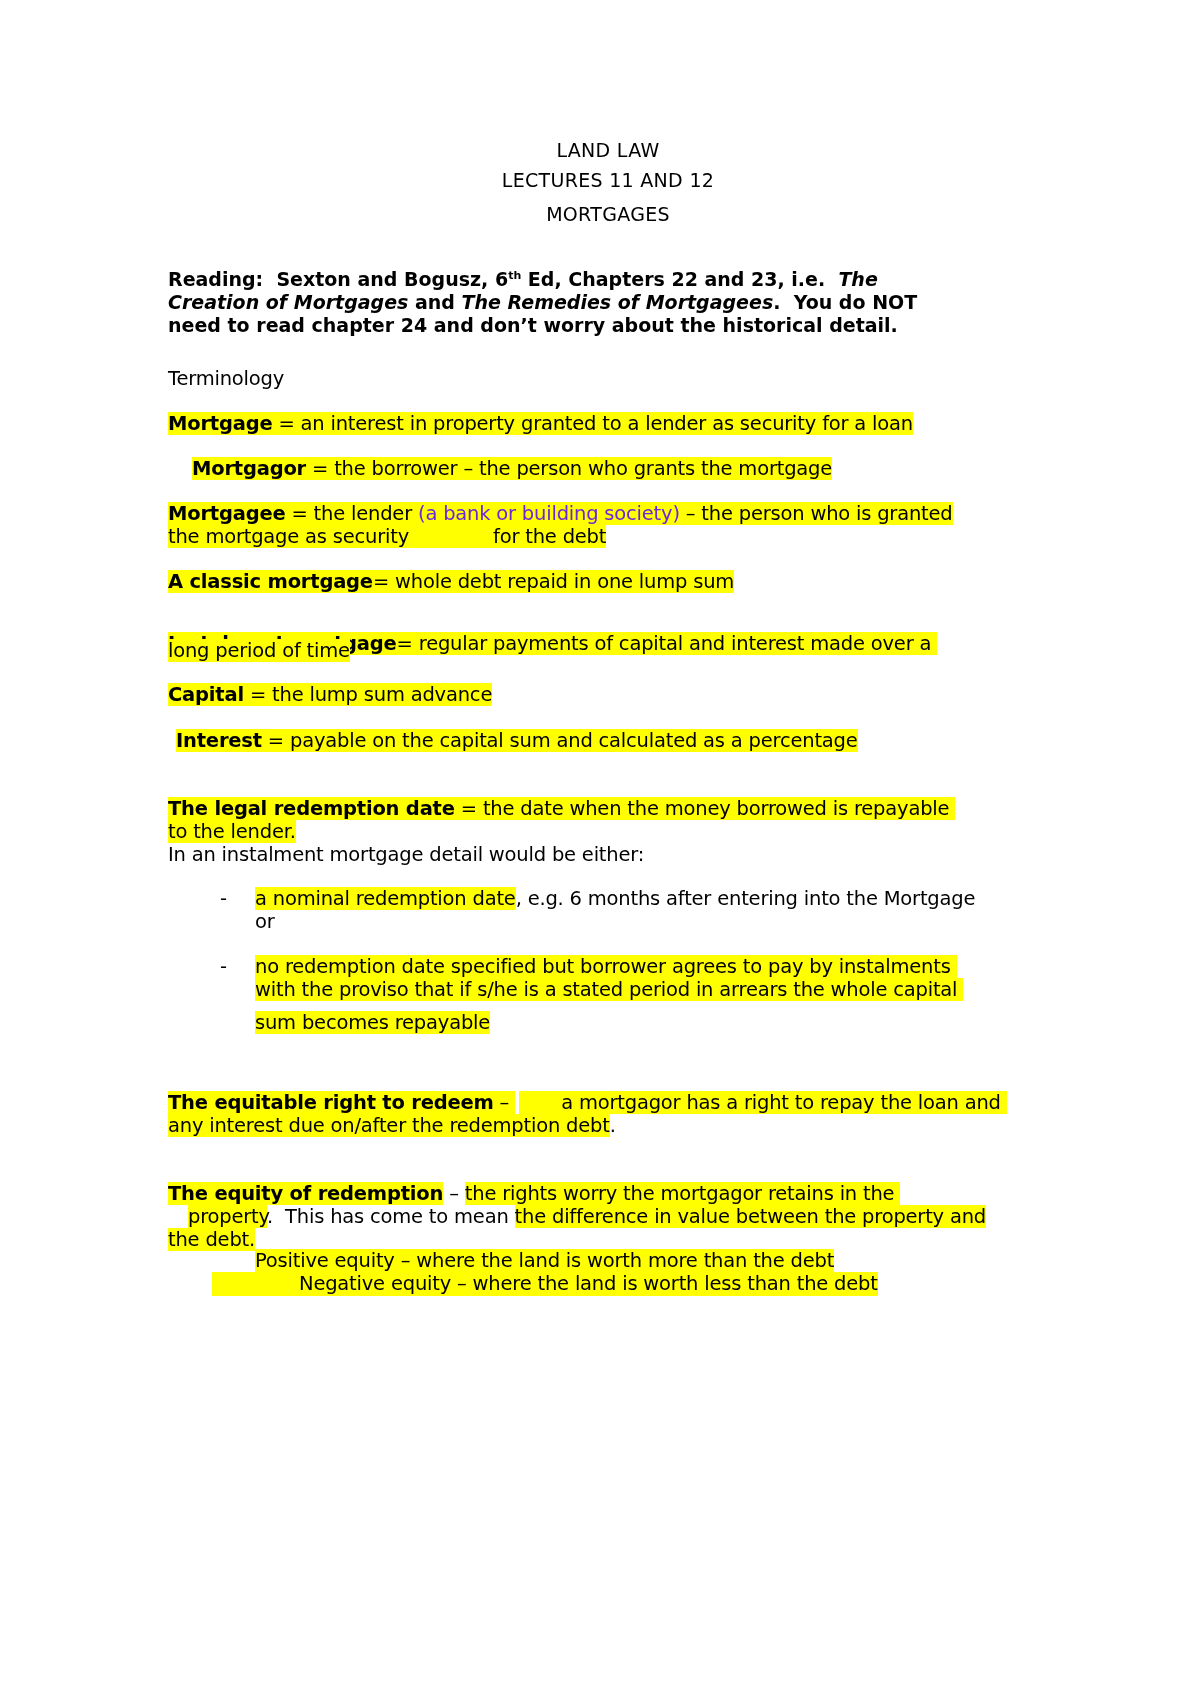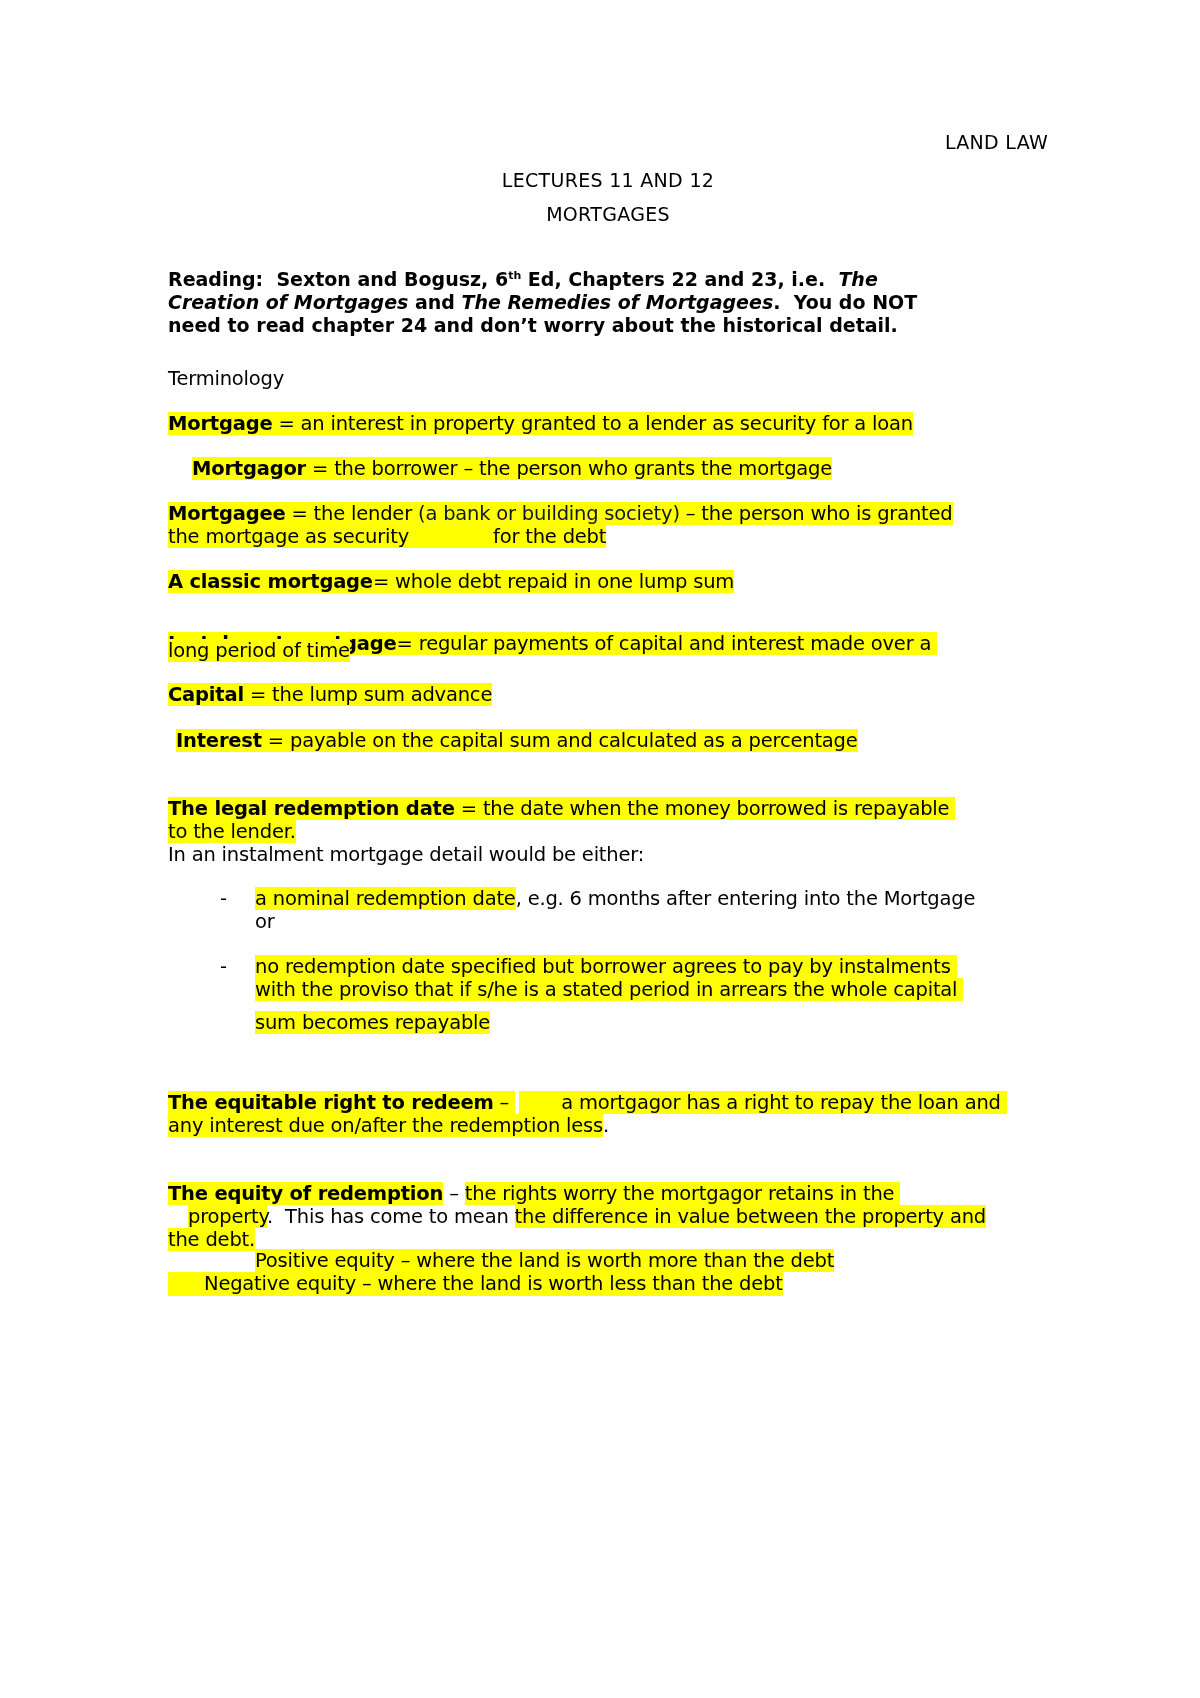--- a/index.html
+++ b/index.html
@@ -6,32 +6,32 @@
     body { width: 1200px; height: 1698px; position: relative; overflow: hidden;
            font-family: "DejaVu Sans", sans-serif; color: #000; }
     .page { position: absolute; left: 0; top: 0; width: 1200px; height: 1698px; background: #fff; }
     .content { position: absolute; left: 168px; top: 0; width: 880px; }
     .line { position: absolute; left: 0; white-space: pre; font-size: 19.5px; line-height: 24px; letter-spacing: -0.2px; }
     .title { position: absolute; left: 0; width: 880px; text-align: center; font-size: 19px; line-height: 24px; letter-spacing: 0.3px; }
     .reading { font-weight: bold; font-size: 19px; letter-spacing: 0; }
     .reading i { font-weight: bold; }
     .hl { background: #FFFF00; }
     .b { font-weight: bold; }
-    .red { color: #0f172a; }
+    .red { color: #6d28d9; }
     .dash { position: absolute; left: 52px; font-size: 19.5px; line-height: 24px; }
     .ind { left: 87px; }
     sup { font-size: 11px; line-height: 0; vertical-align: 7px; }
   </style>
 </head>
 <body>
 
 <div class="page">
   <div class="content">
 
-    <div class="title" style="top:130px;text-align:right;">LAND LAW</div>
+    <div class="title" style="top:138px;">LAND LAW</div>
     <div class="title" style="top:168px;">LECTURES 11 AND 12</div>
     <div class="title" style="top:202px;">MORTGAGES</div>
 
     <div class="line reading" style="top:267px;"><span>Reading:  Sexton and Bogusz, 6</span><sup>th</sup><span> Ed, Chapters 22 and 23, i.e.  </span><i>The</i></div>
     <div class="line reading" style="top:290px;"><i>Creation of Mortgages</i><span> and </span><i>The Remedies of Mortgagees</i><span>.  You do NOT</span></div>
     <div class="line reading" style="top:313px;">need to read chapter 24 and don’t worry about the historical detail.</div>
 
     <div class="line" style="top:367px;">Terminology</div>
 
     <div class="line" style="top:412px;"><span class="hl"><span class="b">Mortgage</span><span> = an interest in property granted to a lender as security for a loan</span></span></div>
@@ -57,22 +57,22 @@
     <div class="dash" style="top:887px;">-</div>
     <div class="line ind" style="top:887px;"><span class="hl">a nominal redemption date</span><span>, e.g. 6 months after entering into the Mortgage</span></div>
     <div class="line ind" style="top:910px;">or</div>
 
     <div class="dash" style="top:955px;">-</div>
     <div class="line ind" style="top:955px;"><span class="hl">no redemption date specified but borrower agrees to pay by instalments </span></div>
     <div class="line ind" style="top:978px;"><span class="hl">with the proviso that if s/he is a stated period in arrears the whole capital </span></div>
     <div class="line ind" style="top:1011px;"><span class="hl">sum becomes repayable</span></div>
 
     <div class="line" style="top:1091px;"><span class="hl"><span class="b">The equitable right to redeem</span><span> – </span></span><span class="hl" style="margin-left:4px;padding-left:42px;">a mortgagor has a right to repay the loan and </span></div>
-    <div class="line" style="top:1114px;"><span class="hl">any interest due on/after the redemption less</span><span>.</span></div>
+    <div class="line" style="top:1114px;"><span class="hl">any interest due on/after the redemption debt</span><span>.</span></div>
 
     <div class="line" style="top:1182px;"><span class="hl b">The equity of redemption</span><span> – </span><span class="hl">the rights worry the mortgagor retains in the </span></div>
     <div class="line" style="top:1205px;margin-left:20px;"><span class="hl">property</span><span>.  This has come to mean </span><span class="hl">the difference in value between the property and</span></div>
     <div class="line" style="top:1228px;"><span class="hl">the debt.</span></div>
     <div class="line ind" style="top:1249px;"><span class="hl">Positive equity – where the land is worth more than the debt</span></div>
-    <div class="line" style="top:1272px;"><span class="hl" style="display:inline-block; padding-left:36px;">Negative equity – where the land is worth less than the debt</span></div>
+    <div class="line" style="top:1272px;"><span class="hl" style="display:inline-block; padding-left:87px;margin-left:44px;">Negative equity – where the land is worth less than the debt</span></div>
 
   </div>
 </div>
 
 </body></html>

